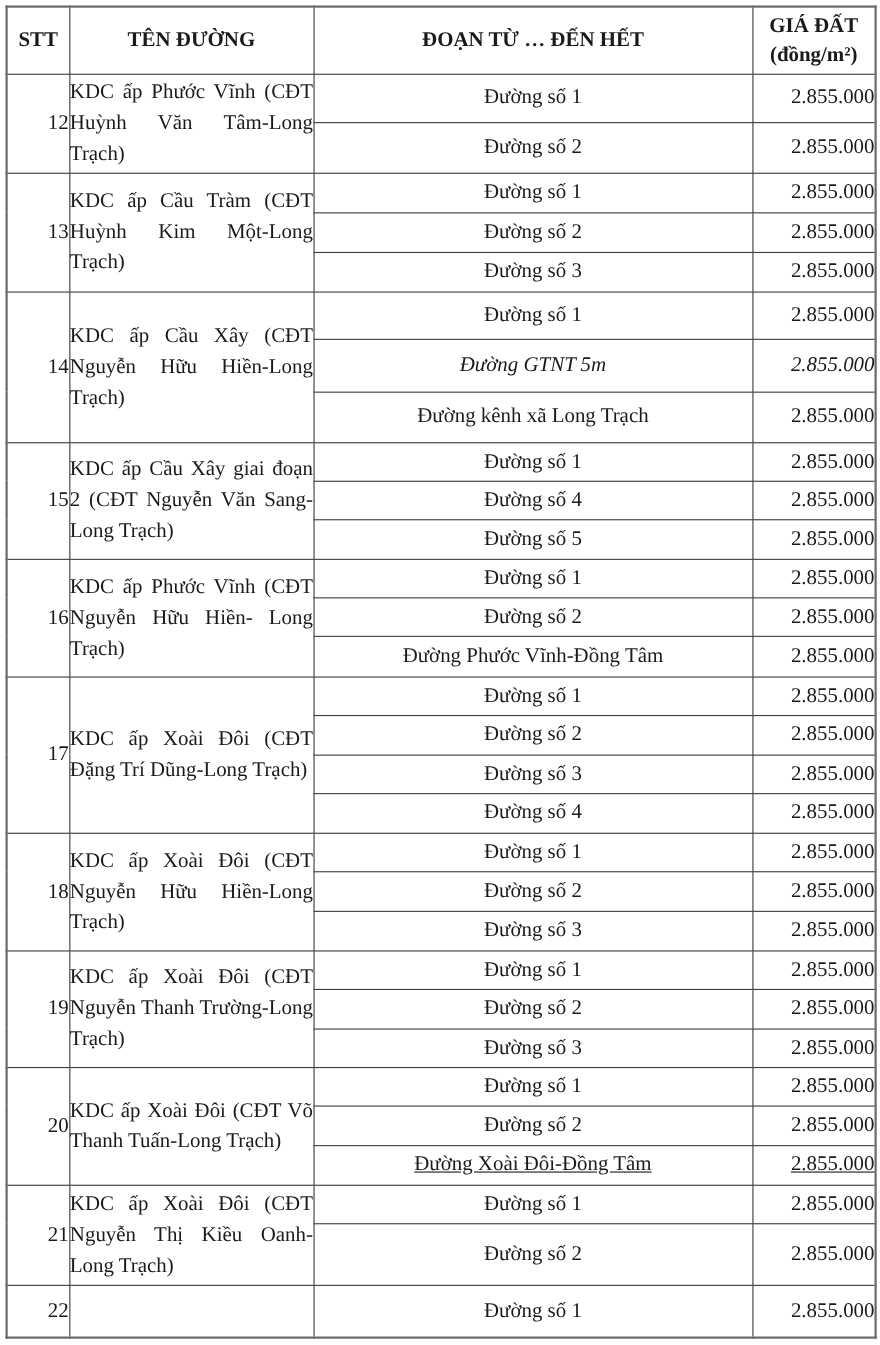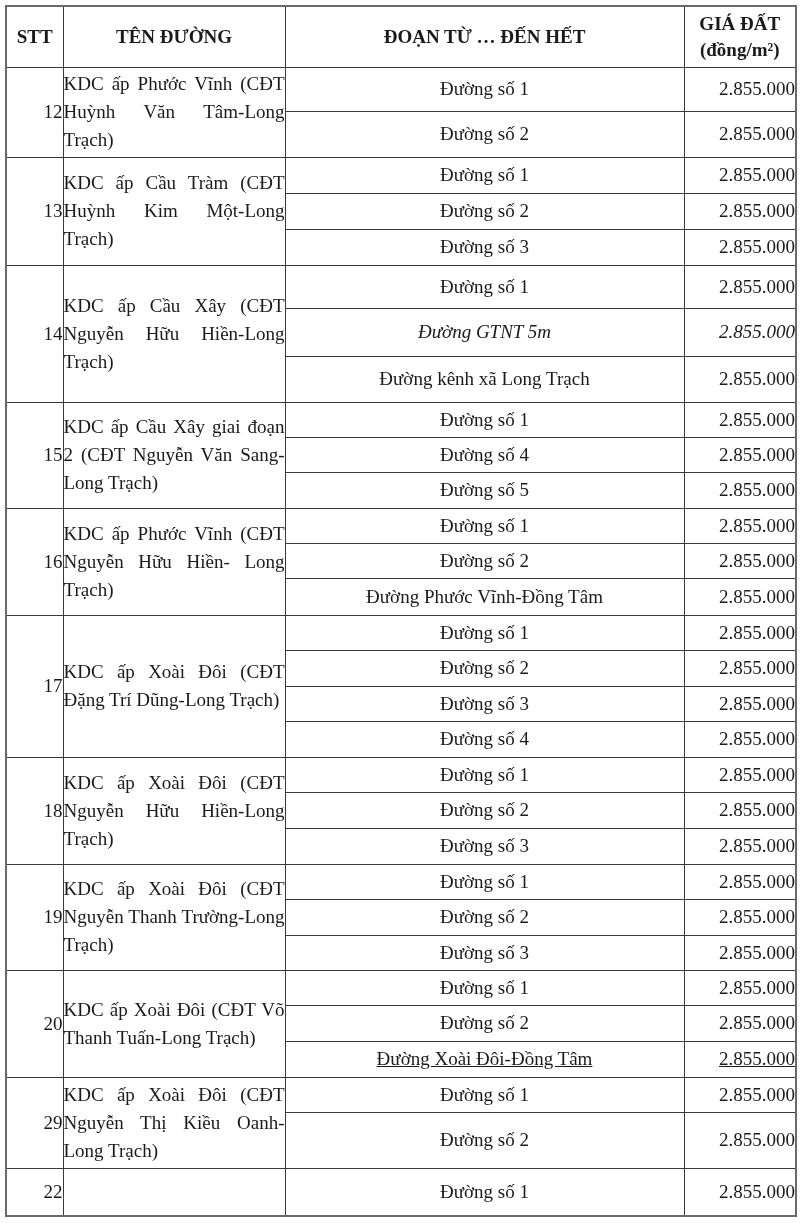--- a/index.html
+++ b/index.html
@@ -158,21 +158,21 @@
       </tr>
       <tr style="height: 36px;">
         <td class="seg">Đường số 2</td>
         <td class="price">2.855.000</td>
       </tr>
       <tr style="height: 36px; text-decoration: underline;">
         <td class="seg">Đường Xoài Đôi-Đồng Tâm</td>
         <td class="price">2.855.000</td>
       </tr>
       <tr style="height: 35px;">
-        <td class="stt" rowspan="2">29</td>
+        <td class="stt" rowspan="2">21</td>
         <td class="name" rowspan="2">KDC ấp Xoài Đôi (CĐT Nguyễn Thị Kiều Oanh-Long Trạch)</td>
         <td class="seg">Đường số 1</td>
         <td class="price">2.855.000</td>
       </tr>
       <tr style="height: 56px;">
         <td class="seg">Đường số 2</td>
         <td class="price">2.855.000</td>
       </tr>
       <tr style="height: 48px; font-family: Liberation Serif, serif;">
         <td class="stt" rowspan="1">22</td>

